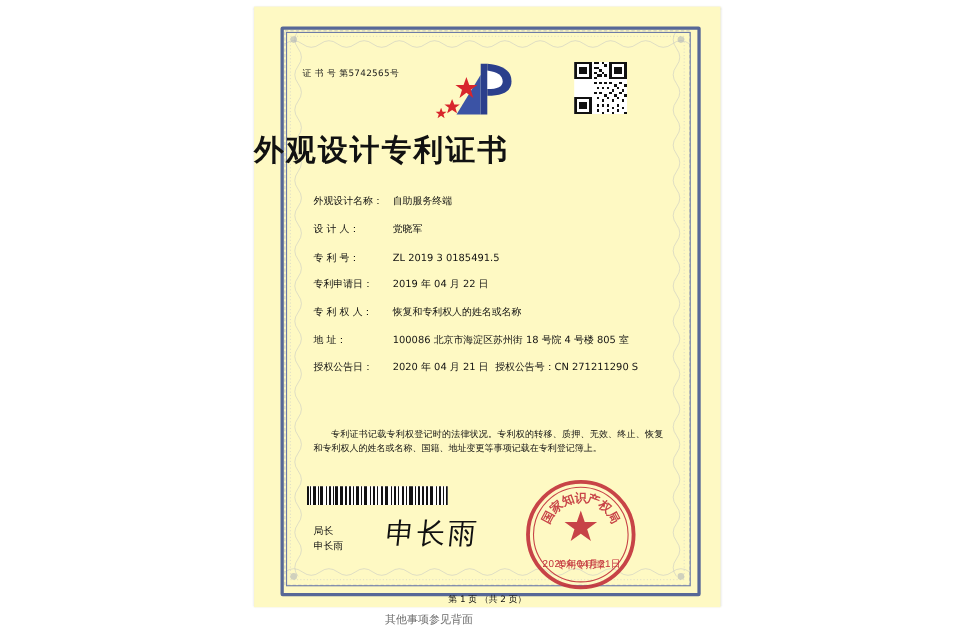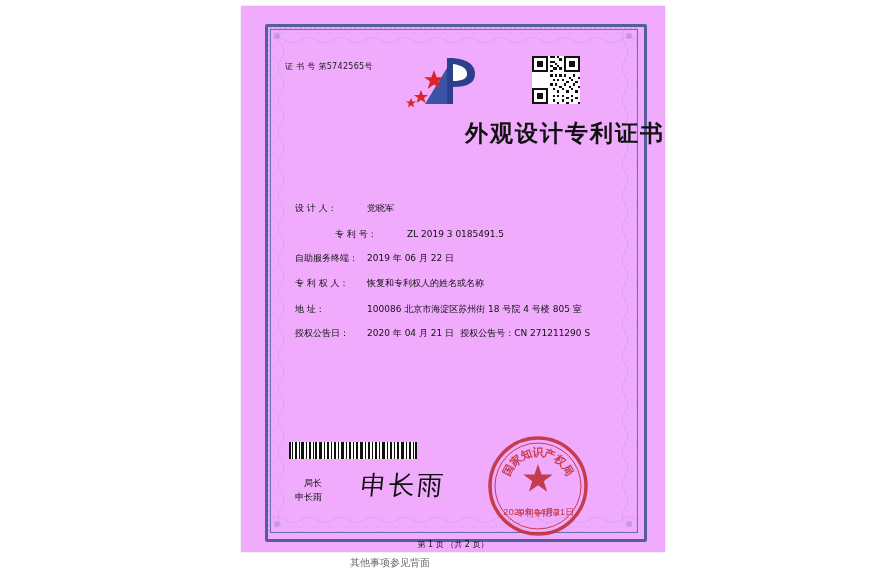--- a/index.html
+++ b/index.html
@@ -15,25 +15,25 @@
   }
   #page {
     position: relative;
     width: 884px;
     height: 572px;
     background: #ffffff;
   }
   
   #sheet {
     position: absolute;
-    left: 241px;
+    left: 231px;
     top: 6px;
     width: 424px;
     height: 546px;
-    background: #f0abfc;
+    background: #fef9c3;
     box-shadow: 0 0 2px rgba(0,0,0,0.18);
   }
   
   #border-outer {
     position: absolute;
     left: 24px;
     top: 18px;
     width: 376px;
     height: 512px;
     border: 3px solid #3a4f8f;
@@ -80,22 +80,22 @@
     left: 291px;
     top: 50px;
     width: 48px;
     height: 48px;
   }
   #title {
     position: absolute;
     left: 0;
     top: 112px;
     width: 424px;
-    text-align: right;
-    font-size: 23px;
+    text-align: left;
+    font-size: 27px;
     font-weight: bold;
     letter-spacing: 2px;
     color: #111111;
     font-family: "DejaVu Sans", sans-serif;
   }
   
   .field {
     position: absolute;
     left: 54px;
     width: 320px;
@@ -110,21 +110,21 @@
   }
   .field .val {
     display: inline-block;
   }
   .field .lbl2 {
     display: inline-block;
     margin-left: 6px;
   }
   #f0 { top: 170px; }
   #f1 { top: 196px; }
-  #f2 { top: 222px; margin-left: 40px; }
+  #f2 { top: 222px; }
   #f3 { top: 246px; }
   #f4 { top: 271px; }
   #f5 { top: 297px; }
   #f6 { top: 321px; }
   
   .para {
     position: absolute;
     left: 54px;
     width: 318px;
     font-size: 8.2px;
@@ -146,21 +146,20 @@
   }
   
   #sig-label {
     position: absolute;
     left: 54px;
     top: 470px;
     font-size: 9px;
     line-height: 14px;
     color: #111111;
     font-family: "DejaVu Sans", sans-serif;
-    text-align: right;
   }
   #sig-hand {
     position: absolute;
     left: 120px;
     top: 462px;
     font-size: 26px;
     color: #111111;
     font-family: "DejaVu Serif", serif;
     transform: skewX(-6deg);
     letter-spacing: 2px;
@@ -304,39 +303,43 @@
           <rect x="20" y="20" width="1" height="1"></rect>
         <rect x="8" y="0" width="1" height="1"></rect>
           <rect x="8" y="2" width="1" height="1"></rect>
           <rect x="8" y="4" width="1" height="1"></rect>
           <rect x="8" y="6" width="1" height="1"></rect>
       </g>
     </svg>
 
     <div id="title">外观设计专利证书</div>
 
+    <div class="field" id="f0">
+      <span class="lbl">外观设计名称：</span><span class="val">自助服务终端</span>
+    </div>
     <div class="field" id="f1">
       <span class="lbl">设 计 人：</span><span class="val">党晓军</span>
     </div>
     <div class="field" id="f2">
       <span class="lbl">专 利 号：</span><span class="val">ZL 2019 3 0185491.5</span>
     </div>
     <div class="field" id="f3">
-      <span class="lbl">自助服务终端：</span><span class="val">2019 年 06 月 22 日</span>
+      <span class="lbl">专利申请日：</span><span class="val">2019 年 04 月 22 日</span>
     </div>
     <div class="field" id="f4">
       <span class="lbl">专 利 权 人：</span><span class="val">恢复和专利权人的姓名或名称</span>
     </div>
     <div class="field" id="f5">
       <span class="lbl">地      址：</span><span class="val">100086 北京市海淀区苏州街 18 号院 4 号楼 805 室</span>
     </div>
     <div class="field" id="f6">
       <span class="lbl">授权公告日：</span><span class="val">2020 年 04 月 21 日</span><span class="lbl2">授权公告号：</span><span class="val">CN 271211290 S</span>
     </div>
 
+    <div class="para" id="p2">专利证书记载专利权登记时的法律状况。专利权的转移、质押、无效、终止、恢复和专利权人的姓名或名称、国籍、地址变更等事项记载在专利登记簿上。</div>
 
     <svg id="barcode" viewBox="0 0 128 17" shape-rendering="crispEdges">
       <rect width="128" height="17" fill="#fdfdfb"></rect>
       <g fill="#111111">
         <rect x="0" y="0" width="2" height="17"></rect>
           <rect x="3" y="0" width="1" height="17"></rect>
           <rect x="6" y="0" width="2" height="17"></rect>
         <rect x="10" y="0" width="1" height="17"></rect>
           <rect x="12" y="0" width="3" height="17"></rect>
           <rect x="17" y="0" width="1" height="17"></rect>

